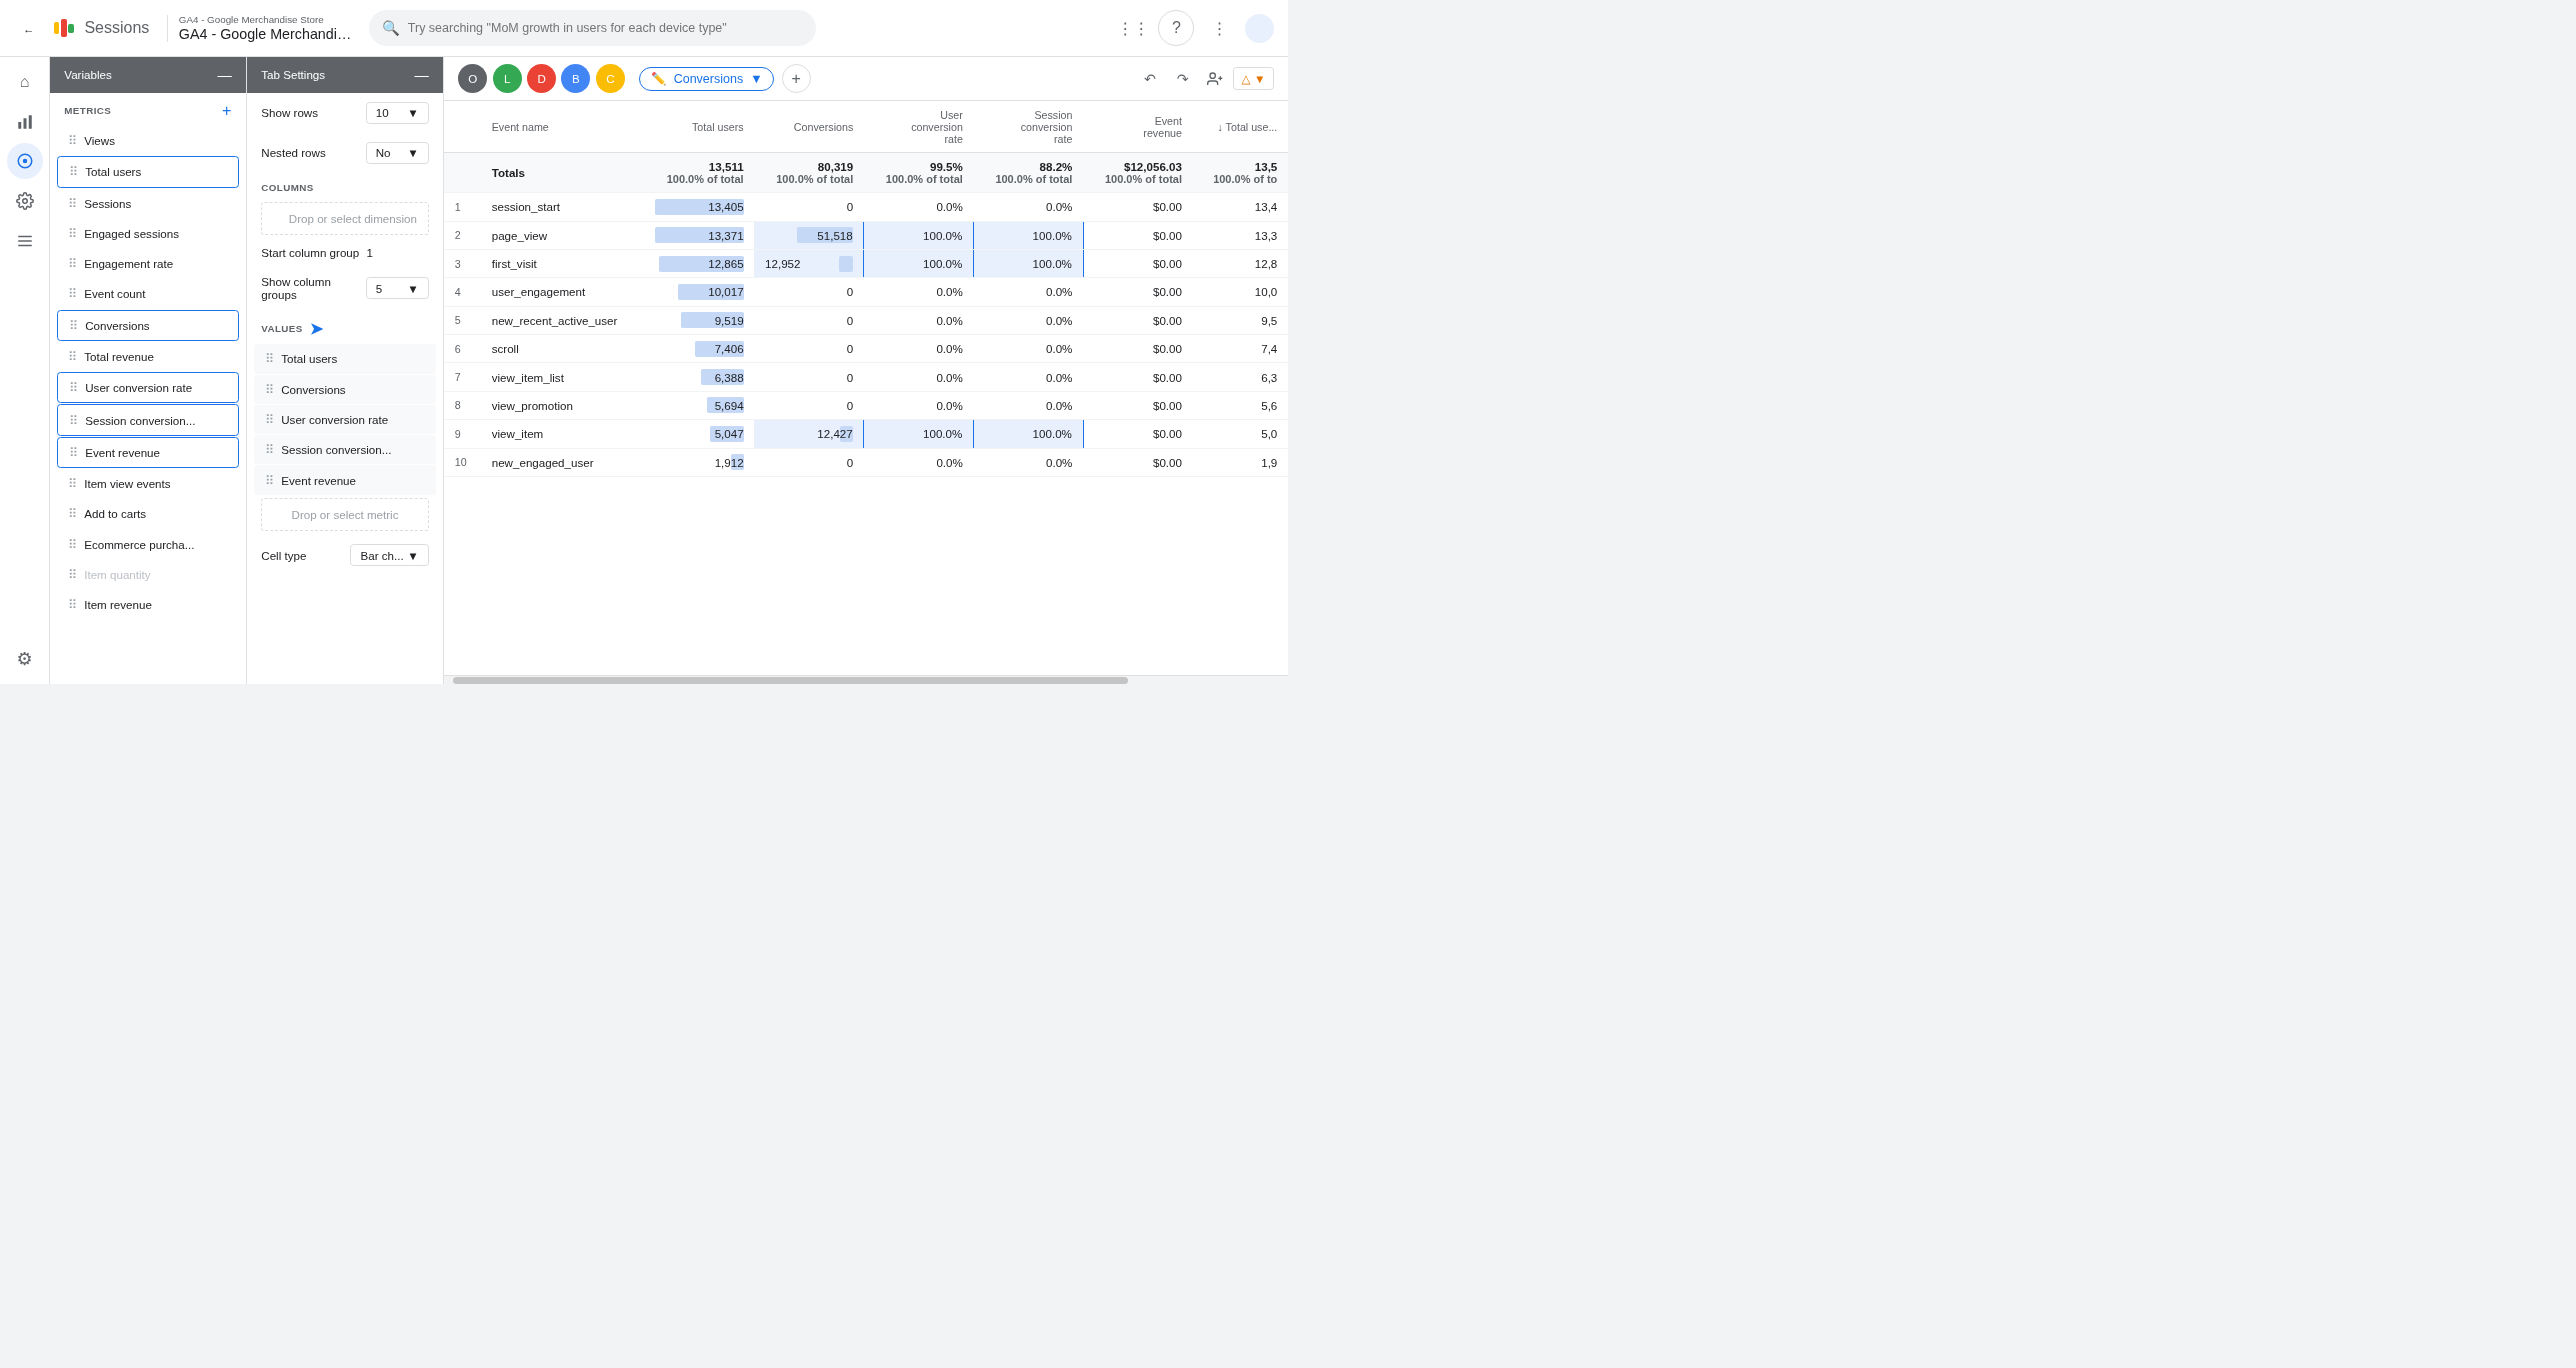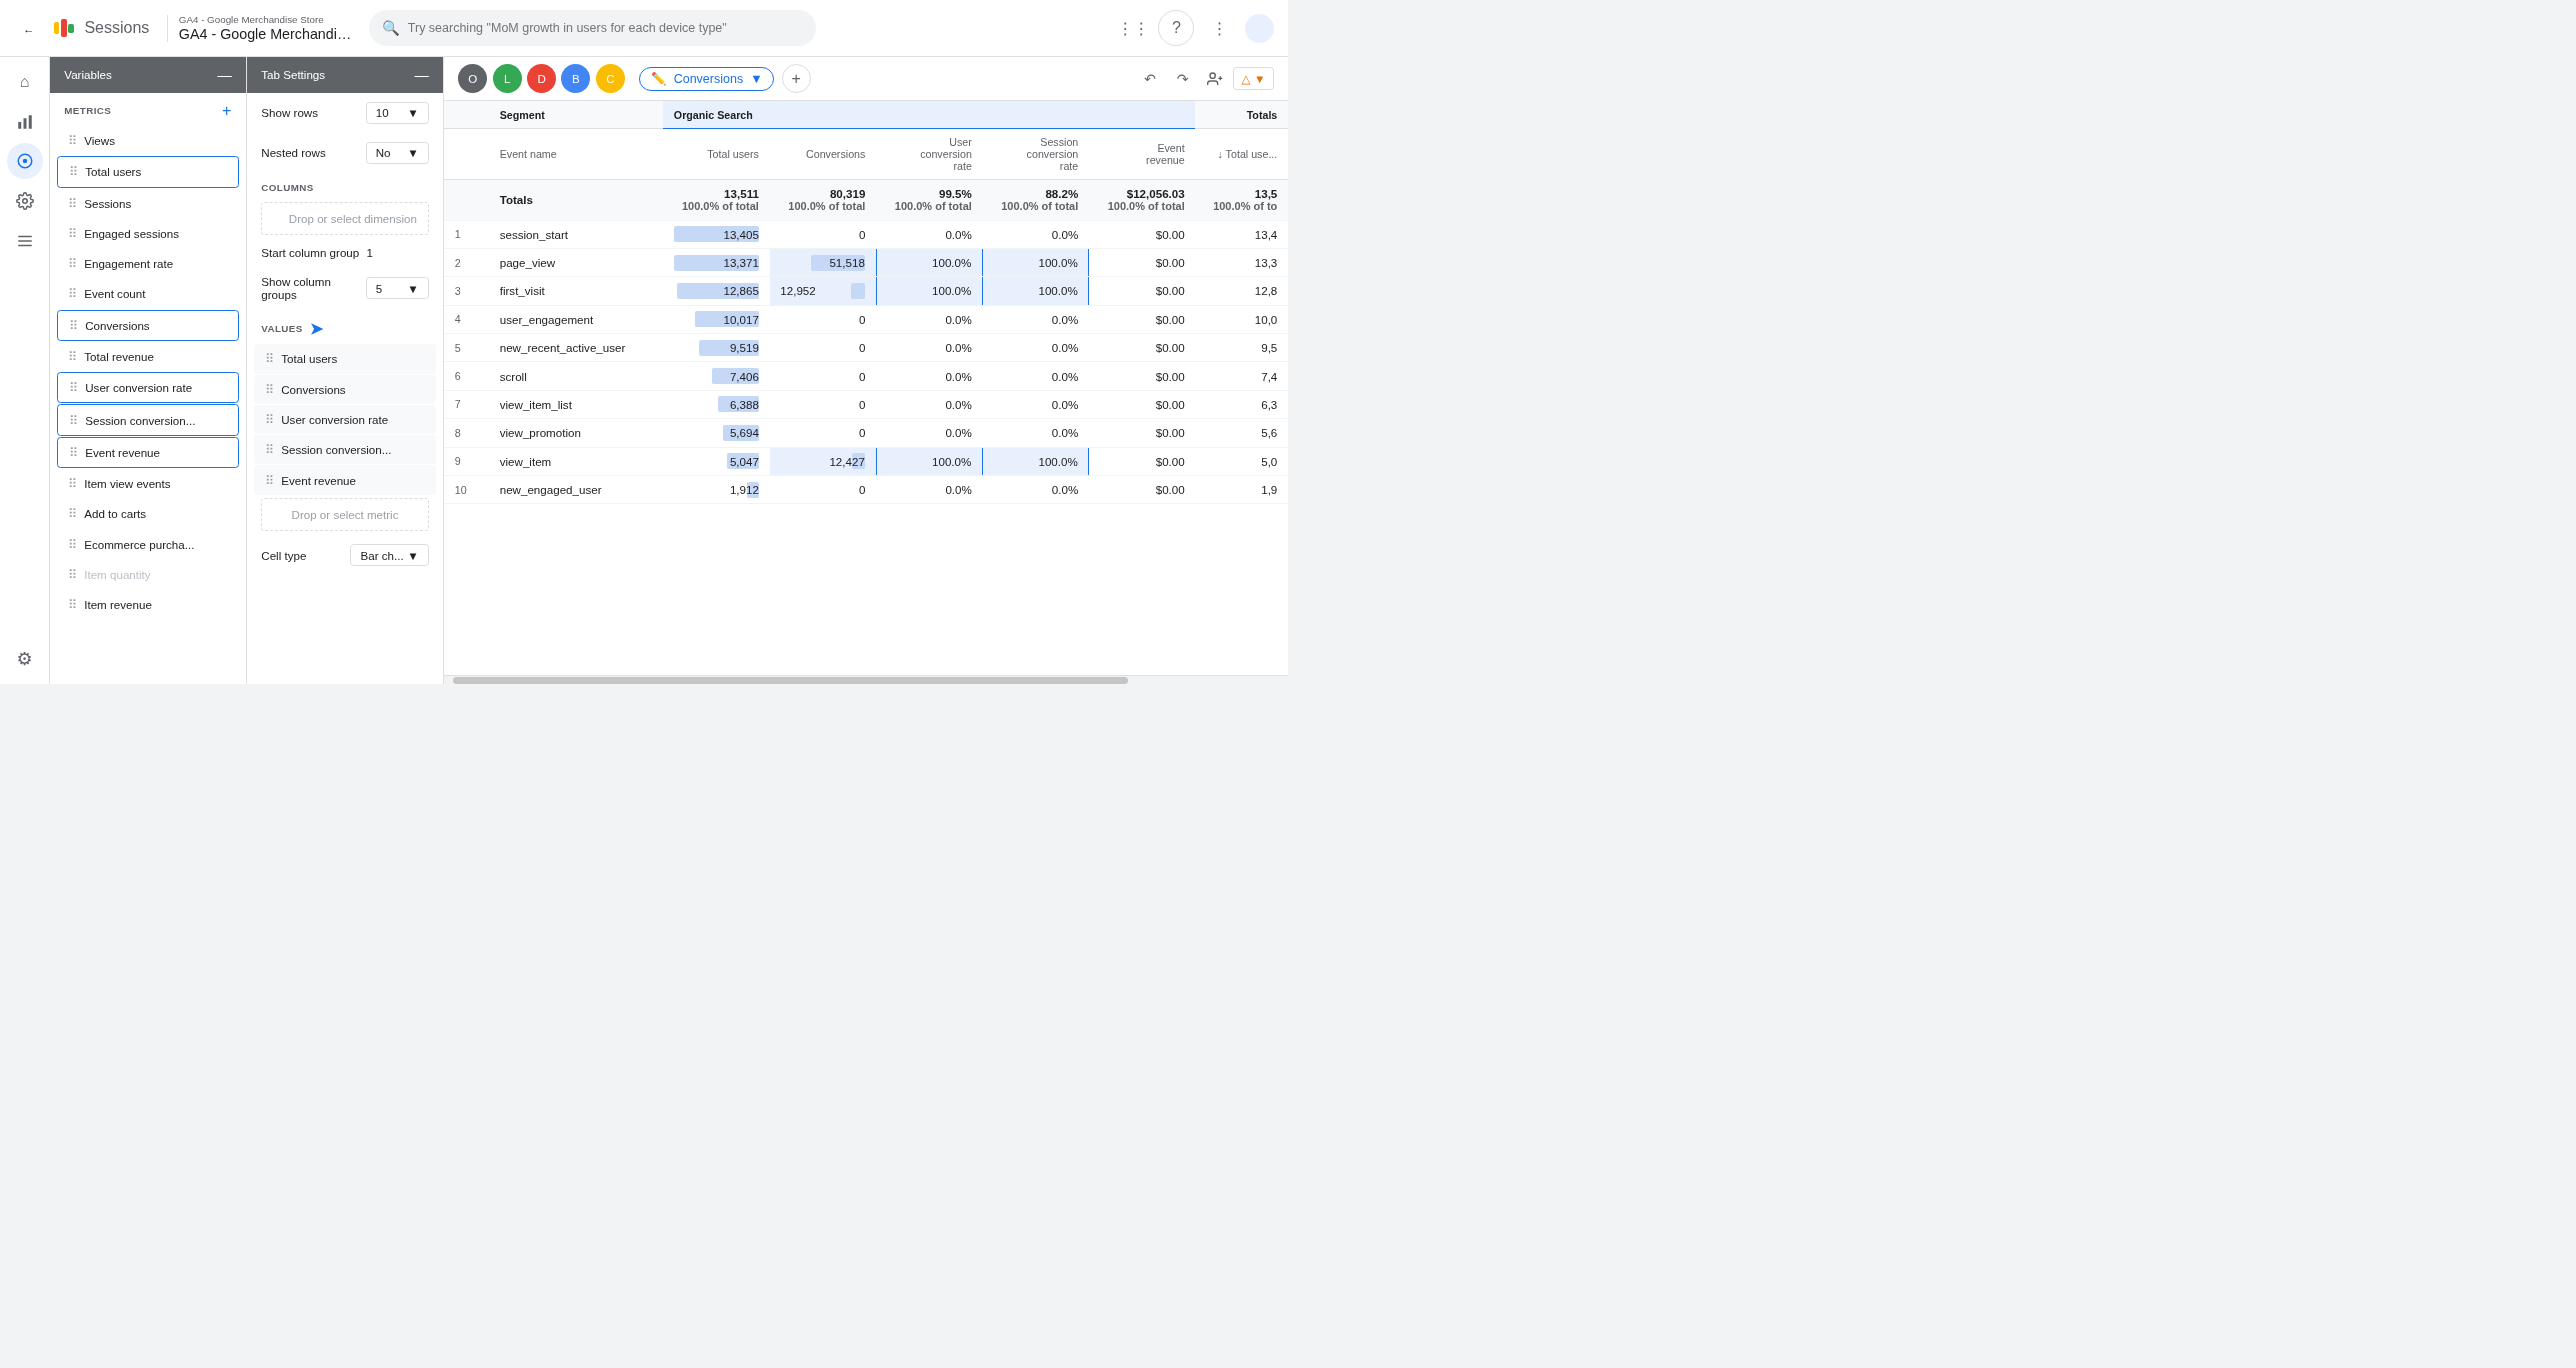--- a/index.html
+++ b/index.html
@@ -322,28 +322,20 @@
         <div class="warning-btn">
           <span style="color:#e37400;">△</span>
           <span>▼</span>
         </div>
       </div>
     </div>
 
     <div class="table-container">
       <table>
         <thead>
-          <tr class="segment-row">
-            <th class="left-align" style="width:45px;"></th>
-            <th class="left-align" style="min-width:161px;"><span>Segment</span></th>
-            <th colspan="5" style="text-align:left;background:#e8f0fe;border-bottom:1.8px solid #1a73e8;">
-              <span>Organic Search</span>
-            </th>
-            <th style="border-bottom:1.8px solid #e0e0e0;">Totals</th>
-          </tr>
           <tr>
             <th class="left-align"></th>
             <th class="left-align"><span>Event name</span></th>
             <th>Total users</th>
             <th>Conversions</th>
             <th>User<br>conversion<br>rate</th>
             <th>Session<br>conversion<br>rate</th>
             <th>Event<br>revenue</th>
             <th>↓ Total use...</th>
           </tr>

